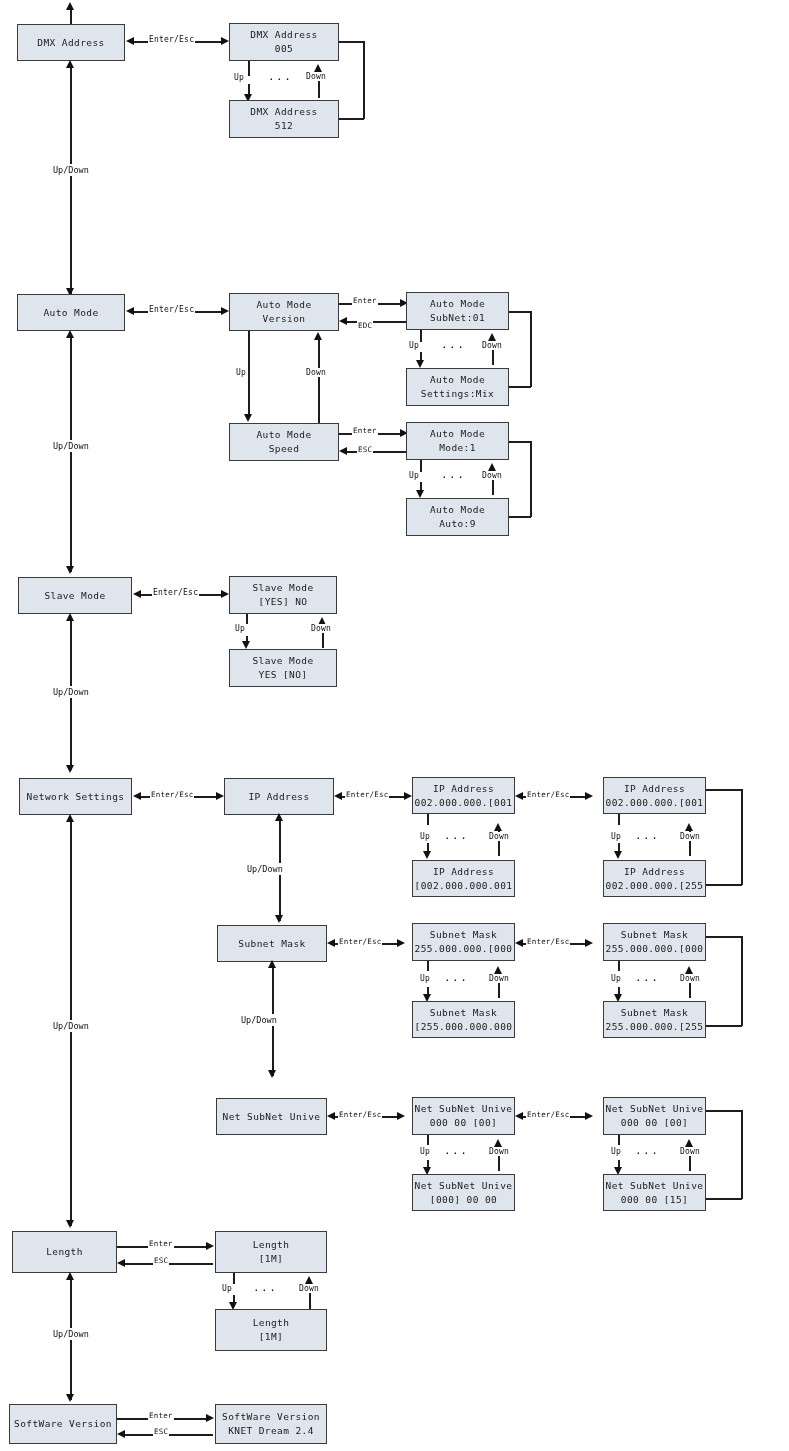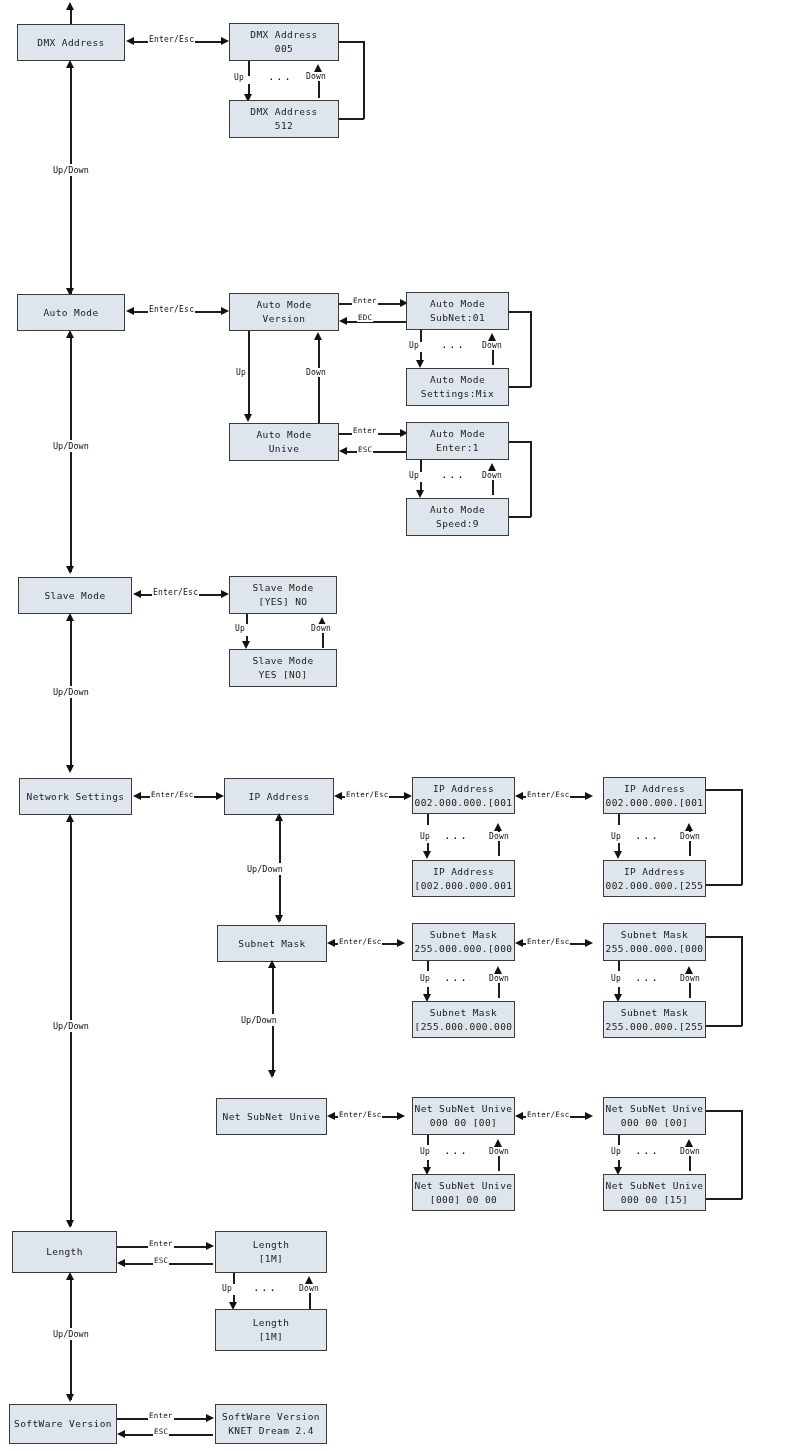--- a/index.html
+++ b/index.html
@@ -127,21 +127,21 @@
     <span>Auto Mode</span>
     <span class="l2">Version</span>
   </div>
 
   <div class="hline" style="left:339px;top:303px;width:62px;"></div>
   <div class="arw r" style="left:400px;top:299px;"></div>
   <div class="elab sm" style="left:352px;top:296px;">Enter</div>
 
   <div class="hline" style="left:346px;top:321px;width:62px;"></div>
   <div class="arw l" style="left:339px;top:317px;"></div>
-  <div class="elab sm" style="left:357px;top:313px;">EDC</div>
+  <div class="elab sm" style="left:357px;top:321px;">EDC</div>
 
   <div class="box" style="left:406px;top:292px;width:103px;height:38px;">
     <span>Auto Mode</span>
     <span class="l2">SubNet:01</span>
   </div>
 
   <div class="vline" style="left:420px;top:330px;height:12px;"></div>
   <div class="vline" style="left:420px;top:352px;height:10px;"></div>
   <div class="arw d" style="left:416px;top:360px;"></div>
   <div class="elab" style="left:408px;top:341px;">Up</div>
@@ -162,48 +162,48 @@
   <div class="vline" style="left:248px;top:331px;height:85px;"></div>
   <div class="arw d" style="left:244px;top:414px;"></div>
   <div class="elab" style="left:235px;top:368px;">Up</div>
 
   <div class="vline" style="left:318px;top:339px;height:85px;"></div>
   <div class="arw u" style="left:314px;top:332px;"></div>
   <div class="elab" style="left:305px;top:368px;">Down</div>
 
   <div class="box" style="left:229px;top:423px;width:110px;height:38px;">
     <span>Auto Mode</span>
-    <span class="l2">Unive</span>
+    <span class="l2">Speed</span>
   </div>
 
   <div class="hline" style="left:339px;top:433px;width:62px;"></div>
   <div class="arw r" style="left:400px;top:429px;"></div>
   <div class="elab sm" style="left:352px;top:426px;">Enter</div>
 
   <div class="hline" style="left:346px;top:451px;width:62px;"></div>
   <div class="arw l" style="left:339px;top:447px;"></div>
   <div class="elab sm" style="left:357px;top:445px;">ESC</div>
 
   <div class="box" style="left:406px;top:422px;width:103px;height:38px;">
     <span>Auto Mode</span>
-    <span class="l2">Enter:1</span>
+    <span class="l2">Mode:1</span>
   </div>
 
   <div class="vline" style="left:420px;top:460px;height:12px;"></div>
   <div class="vline" style="left:420px;top:482px;height:10px;"></div>
   <div class="arw d" style="left:416px;top:490px;"></div>
   <div class="elab" style="left:408px;top:471px;">Up</div>
   <div class="dots" style="left:441px;top:468px;">...</div>
   <div class="vline" style="left:492px;top:470px;height:25px;"></div>
   <div class="arw u" style="left:488px;top:463px;"></div>
   <div class="elab" style="left:481px;top:471px;">Down</div>
 
   <div class="box" style="left:406px;top:498px;width:103px;height:38px;">
     <span>Auto Mode</span>
-    <span class="l2">Speed:9</span>
+    <span class="l2">Auto:9</span>
   </div>
 
   <div class="hline" style="left:509px;top:441px;width:22px;"></div>
   <div class="vline" style="left:530px;top:441px;height:76px;"></div>
   <div class="hline" style="left:509px;top:516px;width:22px;"></div>
 
   <div class="vline" style="left:70px;top:334px;height:238px;"></div>
   <div class="arw u" style="left:66px;top:330px;"></div>
   <div class="arw d" style="left:66px;top:566px;"></div>
   <div class="updown" style="left:52px;top:440px;">Up/Down</div>

